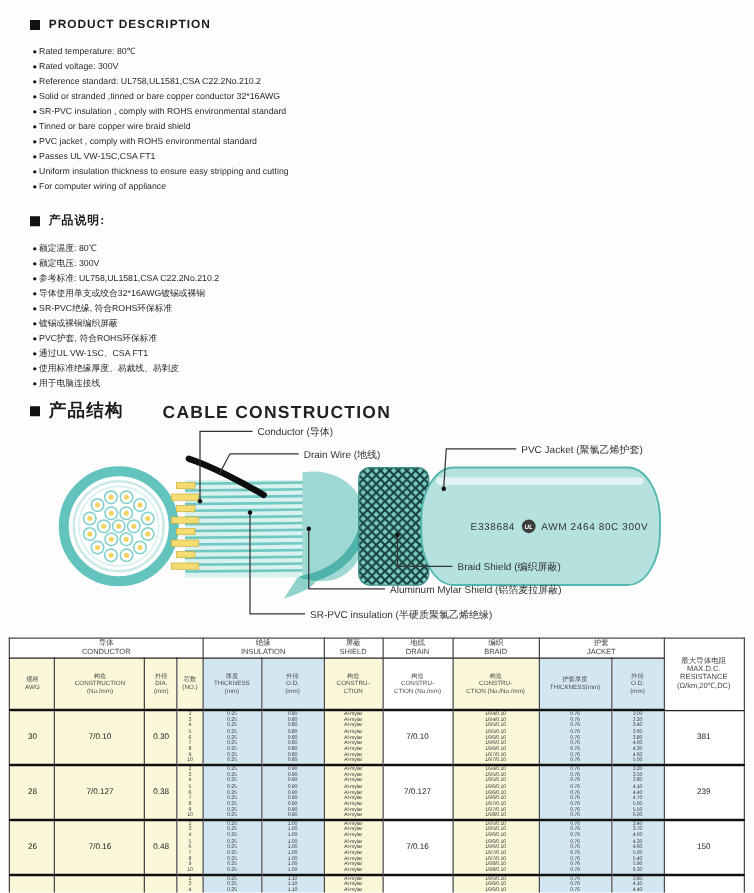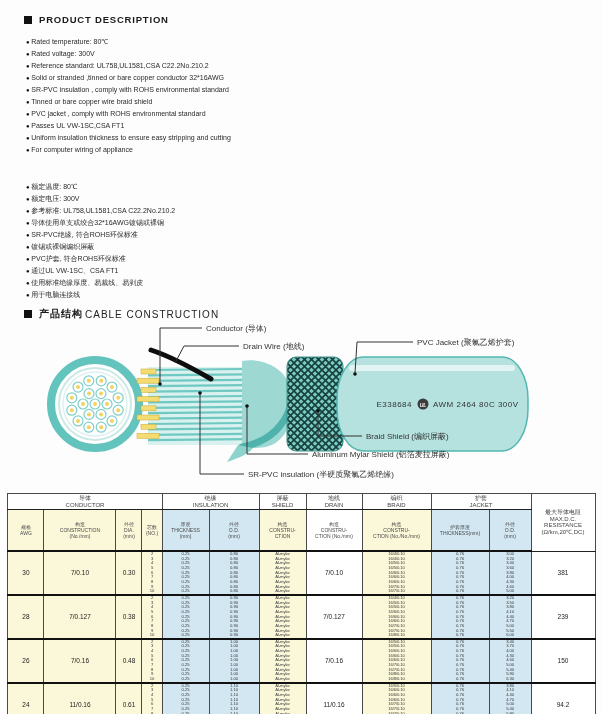--- a/index.html
+++ b/index.html
@@ -10,22 +10,22 @@
   .top{display:flex;gap:14px;padding:14px 16px 0 24px;box-sizing:border-box;flex-direction:column;}
   .col-en{width:53%;}
   .col-zh{width:47%;}
   .sec-title{font-size:9.5px;font-weight:bold;color:#1a1a1a;letter-spacing:.8px;display:flex;align-items:center;}
   .sq{display:inline-block;width:8px;height:8px;background:#111;margin-right:7px;flex:0 0 auto;}
   ul.bullets{list-style:none;margin:11px 0 0 2px;padding:0;font-size:7px;line-height:11px;color:#2a2a2a;}
   ul.bullets li{white-space:nowrap;}
   ul.bullets li::before{content:"● ";font-size:6px;color:#111;}
 
   
-  .con-title{display:flex;align-items:center;padding:6px 0 0 24px;font-size:10px;font-weight:bold;color:#1a1a1a;letter-spacing:1px;}
-  .con-title .en{margin-left:2px;font-weight:normal;color:#222;}
+  .con-title{display:flex;align-items:center;padding:6px 0 0 24px;font-size:14px;font-weight:bold;color:#1a1a1a;letter-spacing:1px;}
+  .con-title .en{margin-left:31px;font-weight:bold;color:#222;}
   svg{display:block;}
   .lbl{font-size:8px;fill:#333;}
   .leader{stroke:#333;stroke-width:1;fill:none;}
 
   
   table.spec{border-collapse:collapse;table-layout:fixed;width:587px;margin:2px auto 0 auto;}
   table.spec th,table.spec td{border:1px solid #4a4a4a;padding:0;overflow:hidden;vertical-align:middle;text-align:center;font-weight:normal;}
   tr.grp th{height:15px;font-size:6px;line-height:6.5px;color:#444;background:#fff;border-bottom:1.5px solid #222;}
   tr.sub th{height:40px;font-size:5px;line-height:6px;color:#4a4a4a;border-bottom:2px solid #111;}
   tr.sub th span{display:block;}
@@ -57,20 +57,24 @@
           <li>Solid or stranded ,tinned or bare copper conductor 32*16AWG</li>
           <li>SR-PVC insulation , comply with ROHS environmental standard</li>
           <li>Tinned or bare copper wire braid shield</li>
           <li>PVC jacket , comply with ROHS environmental standard</li>
           <li>Passes UL VW-1SC,CSA FT1</li>
           <li>Uniform insulation thickness to ensure easy stripping and cutting</li>
           <li>For computer wiring of appliance</li>
         </ul>
     </div>
     <div class="col-zh">
+      <div class="sec-title">
+        <span class="sq"></span>
+        <span>产品说明:</span>
+      </div>
       <ul class="bullets" id="zh-bullets">
           <li>额定温度: 80℃</li>
           <li>额定电压: 300V</li>
           <li>参考标准: UL758,UL1581,CSA C22.2No.210.2</li>
           <li>导体使用单支或绞合32*16AWG镀锡或裸铜</li>
           <li>SR-PVC绝缘, 符合ROHS环保标准</li>
           <li>镀锡或裸铜编织屏蔽</li>
           <li>PVC护套, 符合ROHS环保标准</li>
           <li>通过UL VW-1SC、CSA FT1</li>
           <li>使用标准绝缘厚度、易裁线、易剥皮</li>

